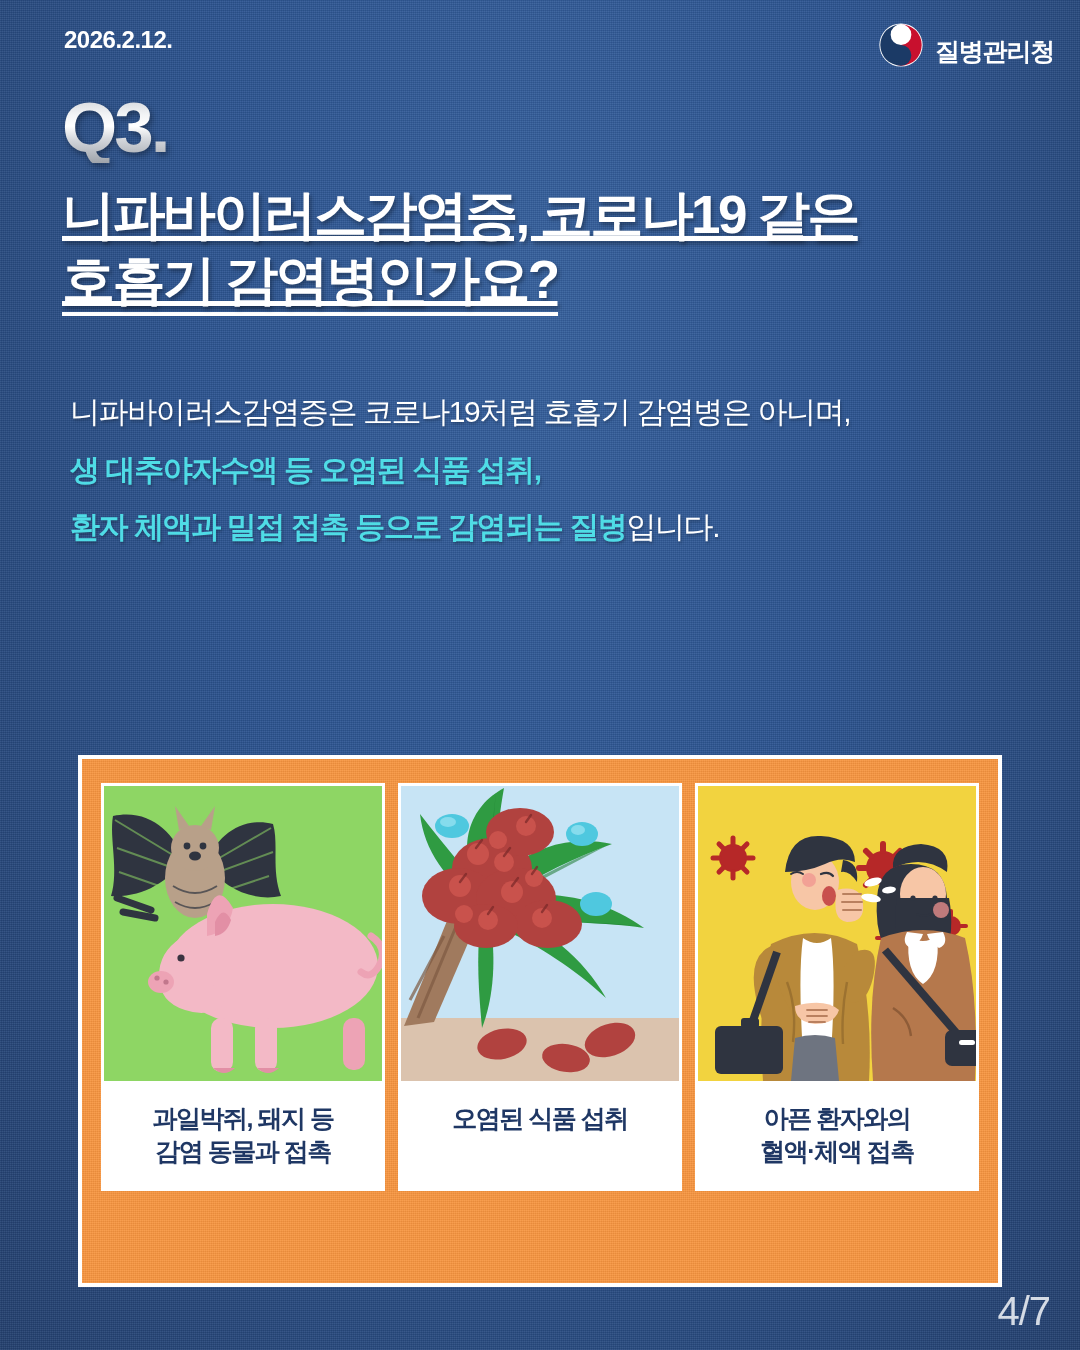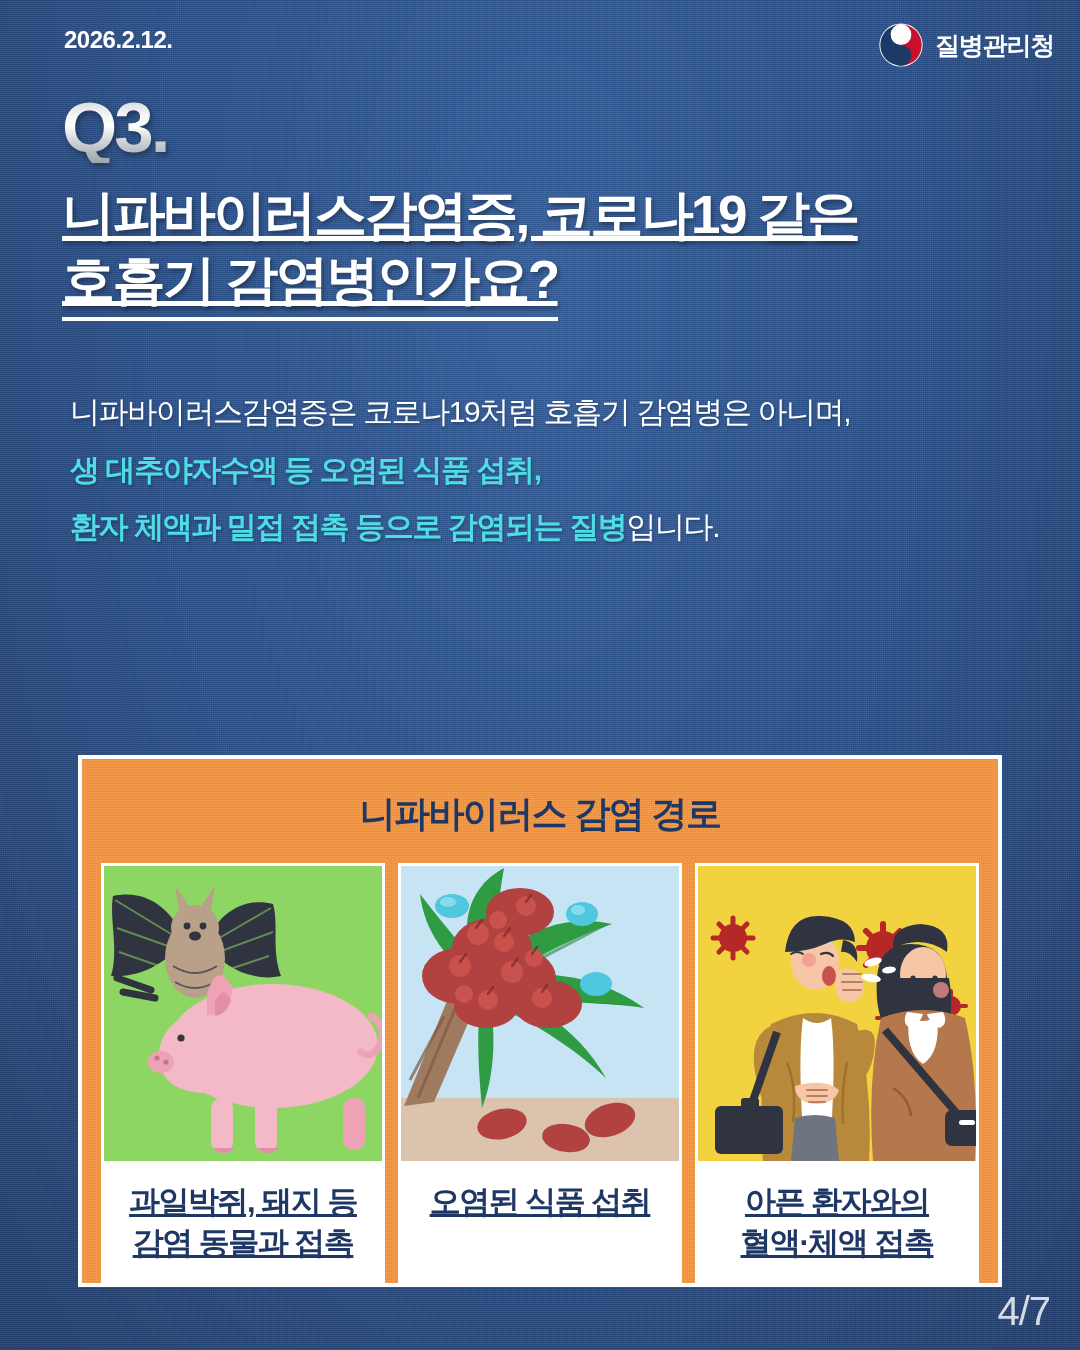--- a/index.html
+++ b/index.html
@@ -24,21 +24,21 @@
 
   
   .date {
     position:absolute; left:24px; top:26px;
     color:#ffffff; font-size:24px; font-weight:bold;
     letter-spacing:-.5px;
     margin-left:40px;
   }
   .logo {
     position:absolute; right:26px; top:22px;
-    display:flex; align-items:center; gap:11px;
+    display:flex; align-items:flex-end; gap:11px;
   }
   .logo-mark { width:46px; height:46px; display:block; }
   .logo-text {
     color:#ffffff; font-size:25px; font-weight:bold; letter-spacing:-1.2px;
   }
 
   
   .qnum {
     position:absolute; left:62px; top:92px;
     font-size:71px; font-weight:bold; letter-spacing:-3px;
@@ -54,21 +54,20 @@
   }
   .title-line {
     font-size:53px; font-weight:bold; letter-spacing:-2.6px;
     line-height:1.22; white-space:nowrap;
     text-shadow:2px 3px 4px rgba(0,0,0,.32);
     text-decoration:underline;
   }
   .title-line.underlined {
     display:inline-block;
     border-bottom:4px solid #ffffff;
-    padding-bottom:5px;
   }
 
   
   .para {
     position:absolute; left:70px;
     color:#ffffff; font-size:30px; letter-spacing:-1.4px;
     line-height:1.52; white-space:nowrap;
     text-shadow:1px 2px 3px rgba(0,0,0,.26);
   }
   .para1 { top:377px; }
@@ -101,22 +100,22 @@
     background:#ffffff;
     border:3px solid #ffffff;
     display:flex; flex-direction:column;
     overflow:hidden;
   }
   .card-art { height:295px; position:relative; overflow:hidden; }
   .card-cap {
     background:#ffffff;
     text-align:center;
     padding:21px 4px 20px 4px;
-    color:#1f3764; font-size:31px; font-weight:bold;
-    letter-spacing:-1.5px; line-height:1.32;text-decoration:underline;
+    color:#1f3764; font-size:25px; font-weight:bold;
+    letter-spacing:-1.5px; line-height:1.32;
   }
   .cap-line { display:block; }
 
   
   .pagenum {
     position:absolute; right:30px; bottom:16px;
     color:#e8ecf2; font-size:40px; letter-spacing:-1px;
     opacity:.9;
   }
 </style>
@@ -147,21 +146,20 @@
 <div class="para para1">
   <span class="para-line">니파바이러스감염증은 코로나19처럼 호흡기 감염병은 아니며,</span>
   <span class="para-line hl">생 대추야자수액 등 오염된 식품 섭취,</span>
   <span class="para-line"><span class="hl">환자 체액과 밀접 접촉 등으로 감염되는 질병</span><span>입니다.</span></span>
 </div>
 
 <div class="para para2">
 </div>
 
 <div class="panel">
-  <div class="panel-title">니파바이러스 감염 경로</div>
 
   <div class="cards">
 
     <div class="card">
       <div class="card-art">
         <svg viewBox="0 0 280 295" width="100%" height="100%" preserveAspectRatio="xMidYMid slice">
           <rect width="280" height="295" fill="#8ed664"></rect>
 
           <path d="M10 30 C45 22 72 46 80 74 C66 96 38 112 8 110 C16 84 6 52 10 30 Z" fill="#2f3440"></path>
           <path d="M170 38 C140 30 112 50 104 78 C120 102 150 116 178 110 C168 84 176 58 170 38 Z" fill="#2f3440"></path>

